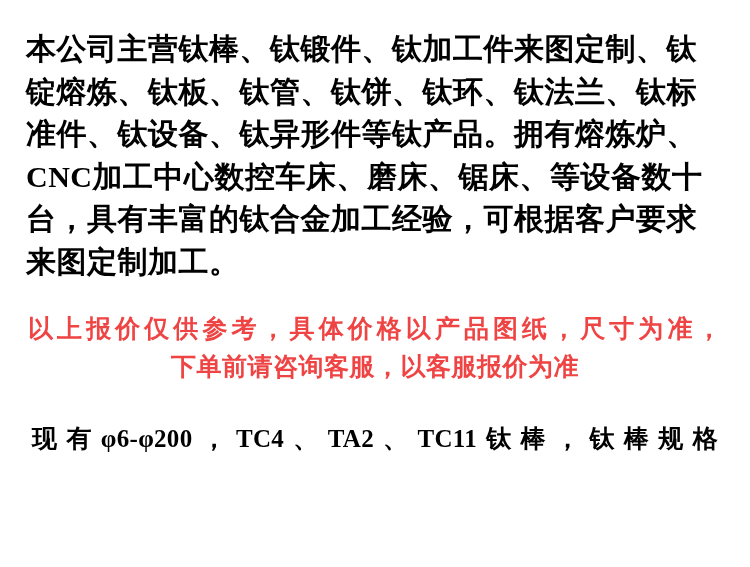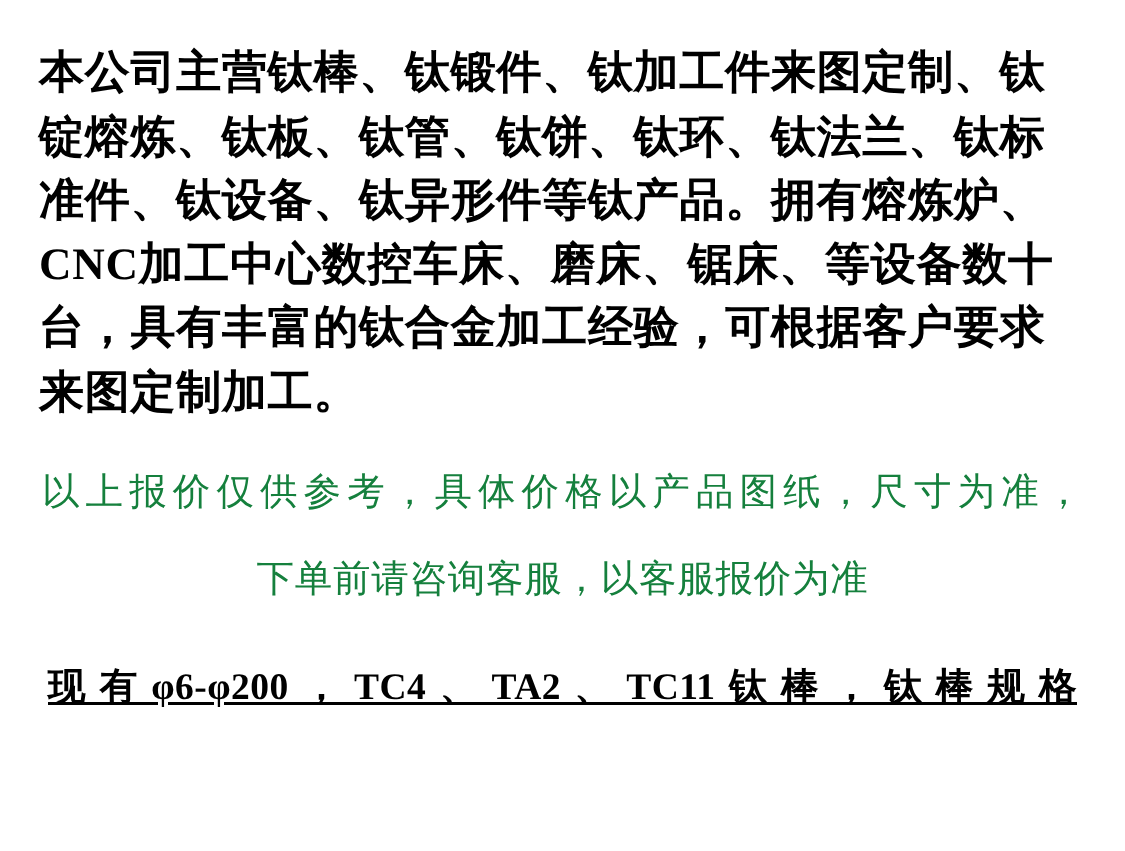--- a/index.html
+++ b/index.html
@@ -23,48 +23,46 @@
   .block-intro {
     color: #000000;
     font-size: 30px;
     line-height: 1.42;
     font-weight: bold;
     letter-spacing: 0.5px;
     text-align: left;
     margin: 0;
   }
   .block-notice {
-    color: #15803d;
+    color: #ef4444;
     font-size: 25px;
     line-height: 1.52;
-    font-weight: normal;
+    font-weight: bold;
     text-align: center;
     margin: 26px 0 0 0;
     letter-spacing: 0.5px;
   }
   .notice-line-1 {
     display: block;
     text-align: justify;
     text-align-last: justify;
     padding: 0 2px;
   }
   .notice-line-2 {
     display: block;
     text-align: center;
-    margin-top: 20px;
   }
   .block-stock {
     color: #000000;
     font-size: 25px;
     line-height: 1.55;
     font-weight: bold;
     text-align: center;
     margin: 34px 0 0 0;
     letter-spacing: 0.3px;
-    text-decoration: underline;
   }
   .stock-line {
     display: block;
   }
   .stock-line-1,
   .stock-line-2 {
     text-align: justify;
     text-align-last: justify;
     padding: 0 6px;
   }

